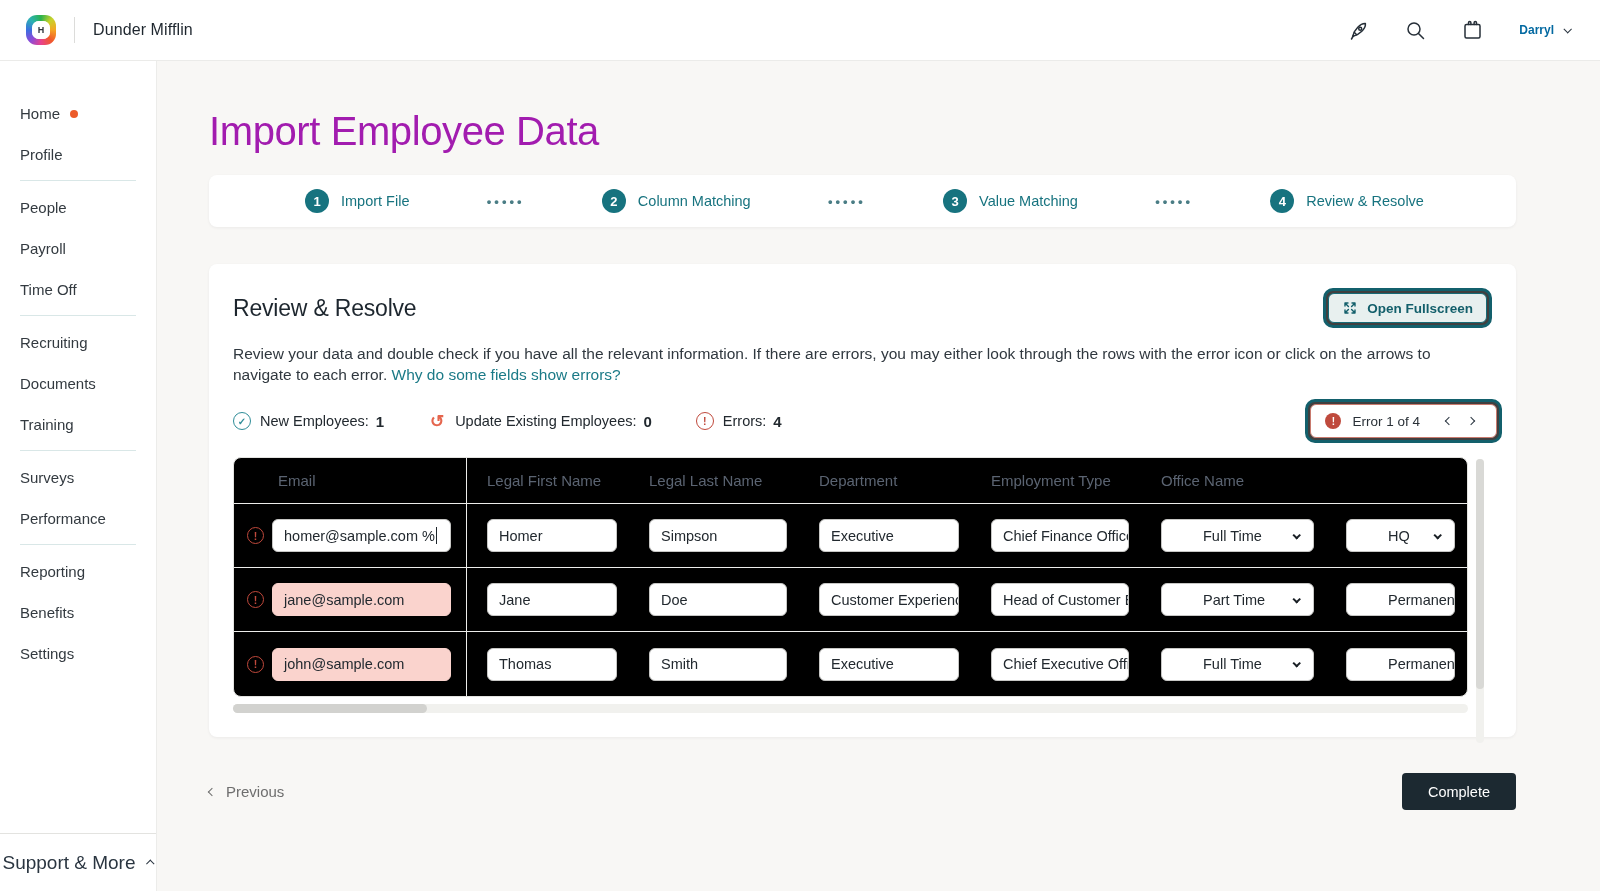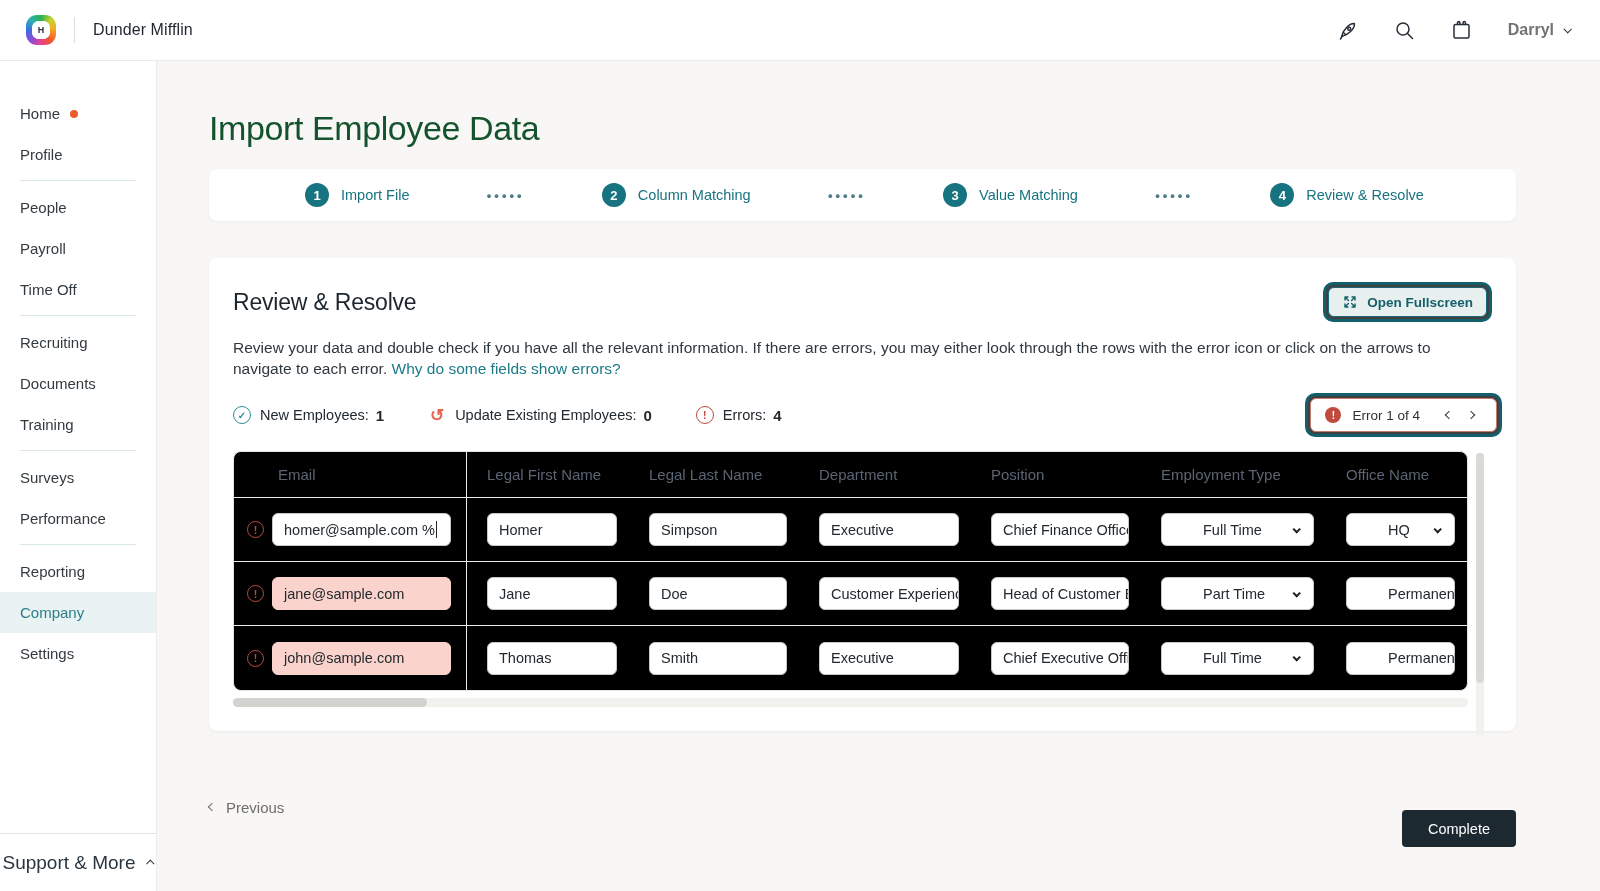--- a/index.html
+++ b/index.html
@@ -16,21 +16,21 @@
   .logo-inner { width:18px; height:18px; border-radius:7px; background:#fff;
                 display:flex; align-items:center; justify-content:center;
                 font-size:9px; font-weight:bold; color:#2a3138;
                 box-shadow:inset 0 0 0 2.5px rgba(255,255,255,.0), inset 0 0 0 4px #ffffff; }
   .top-divider { width:1px; height:26px; background:#dcdcda; margin:0 18px; }
   .company-name { font-size:16px; font-weight:500; color:#1e262e; letter-spacing:.1px; }
   .top-right { margin-left:auto; display:flex; align-items:center; gap:36px; }
   .top-icon { width:21px; height:21px; display:flex; align-items:center; justify-content:center; cursor:pointer; }
   .top-icon svg { stroke:#262f38; fill:none; stroke-width:1.5; stroke-linecap:round; stroke-linejoin:round; }
   .user-menu { display:flex; align-items:center; gap:10px; cursor:pointer; }
-  .user-name { font-size:16px; font-weight:600; color:#737373; }
+  .user-name { font-size:12px; font-weight:600; color:#0369a1; }
 
   
   .chev { display:inline-block; width:6px; height:6px;
           border-right:1.8px solid #2a3540; border-bottom:1.8px solid #2a3540; }
   .chev.down { transform:rotate(45deg) translateY(-1px); }
   .chev.up { transform:rotate(-135deg) translateY(-1px); }
   .chev.left { transform:rotate(135deg); }
   .chev.right { transform:rotate(-45deg); }
 
   
@@ -40,21 +40,21 @@
               font-size:15px; color:#333a40; cursor:pointer; }
   .nav-item.active { background:#e9f3f3; color:#2c7e8a; }
   .nav-divider { height:1px; background:#d9e7e7; margin:5px 20px 6px 20px; }
   .notif-dot { width:8px; height:8px; border-radius:50%; background:#ec5b2a; margin-left:10px; }
   .sidebar-footer { position:absolute; bottom:0; left:0; right:0; height:58px;
                     border-top:1px solid #e3e3e0; display:flex; align-items:center;
                     justify-content:center; gap:12px; font-size:19px; color:#2a3540; cursor:pointer; }
 
   
   .main { margin-left:157px; padding:109px 0 0 52px; width:1443px; }
-  .page-title { font-size:34px; font-weight:500; letter-spacing:-.4px; color:#14532d; }
+  .page-title { font-size:40px; font-weight:500; letter-spacing:-.4px; color:#a21caf; }
 
   .card { background:#fff; border-radius:8px; box-shadow:0 1px 3px rgba(30,40,50,.06); }
 
   
   .stepper { width:1307px; height:52px; margin-top:21px; display:flex; align-items:center;
              justify-content:space-between; padding:0 92px 0 96px; }
   .step { display:flex; align-items:center; cursor:pointer; }
   .step-circle { width:24px; height:24px; border-radius:50%; background:#17737f; color:#fff;
                  font-size:13px; font-weight:600; display:flex; align-items:center; justify-content:center; }
   .step-label { margin-left:12px; font-size:14.5px; font-weight:500; color:#17737f; }
@@ -119,21 +119,21 @@
   .vscroll-thumb { position:absolute; top:0; left:0; width:8px; height:230px;
                    background:#d9d9d6; border-radius:4px; cursor:pointer; }
   .hscroll { margin-top:7px; width:calc(100% - 24px); height:9px; background:#f1f1ee; border-radius:5px; position:relative; }
   .hscroll-thumb { position:absolute; left:0; top:0; height:9px; width:194px; background:#d2d2cf; border-radius:5px; cursor:pointer; }
 
   
   .footer-row { width:1307px; margin-top:36px; display:flex; align-items:center; justify-content:space-between; }
   .prev-link { display:flex; align-items:center; gap:11px; font-size:15px; font-weight:500; color:#6e6e6e; cursor:pointer; }
   .prev-link .chev { border-color:#6e6e6e; }
   .btn-complete { height:37px; padding:0 26px; background:#1c2931; color:#fff; border:none;
-                  border-radius:4px; font-size:14.5px; font-weight:500; font-family:"Liberation Sans",sans-serif; cursor:pointer;margin-top:43px; }
+                  border-radius:4px; font-size:14.5px; font-weight:500; font-family:"Liberation Sans",sans-serif; cursor:pointer; }
 </style>
 </head>
 <body>
 
 <div class="topbar">
   <div class="logo">
     <div class="logo-inner">H</div>
   </div>
   <div class="top-divider"></div>
   <div class="company-name">Dunder Mifflin</div>
@@ -196,22 +196,22 @@
   <div class="nav-item">
     <span>Surveys</span>
   </div>
   <div class="nav-item">
     <span>Performance</span>
   </div>
   <div class="nav-divider"></div>
   <div class="nav-item">
     <span>Reporting</span>
   </div>
-  <div class="nav-item active">
-    <span>Company</span>
+  <div class="nav-item">
+    <span>Benefits</span>
   </div>
   <div class="nav-item">
     <span>Settings</span>
   </div>
   <div class="sidebar-footer">
     <span>Support &amp; More</span>
     <span class="chev up"></span>
   </div>
 </div>
 
@@ -291,21 +291,20 @@
       </div>
     </div>
 
     <div class="table-wrap">
       <div class="grid-table">
         <div class="grid-row head">
           <div class="hcell email">Email</div>
           <div class="hcell">Legal First Name</div>
           <div class="hcell">Legal Last Name</div>
           <div class="hcell">Department</div>
-          <div class="hcell">Position</div>
           <div class="hcell">Employment Type</div>
           <div class="hcell">Office Name</div>
         </div>
 
         <div class="grid-row body">
           <div class="cell email">
             <span class="err-badge">!</span>
             <div class="tb">
               <span>homer@sample.com %</span>
                 <span class="caret"></span>

